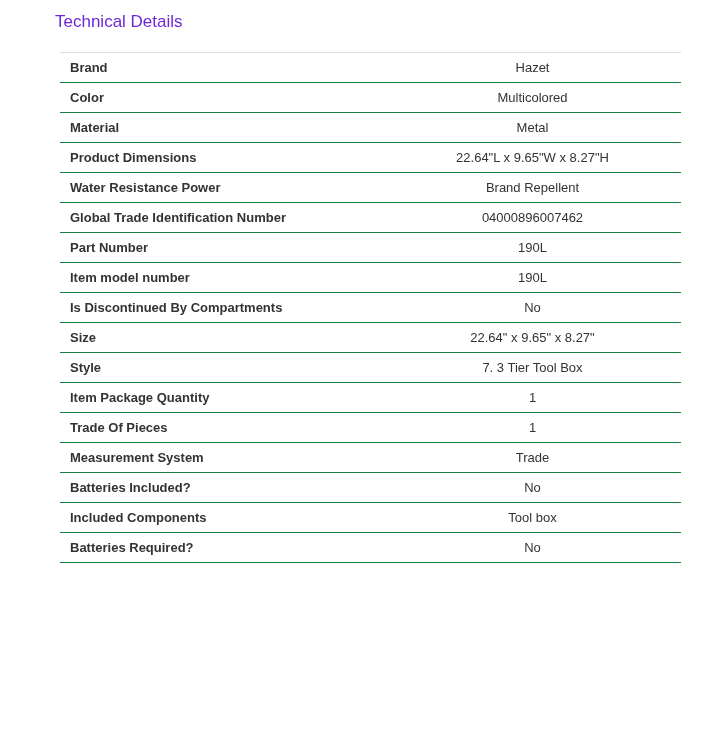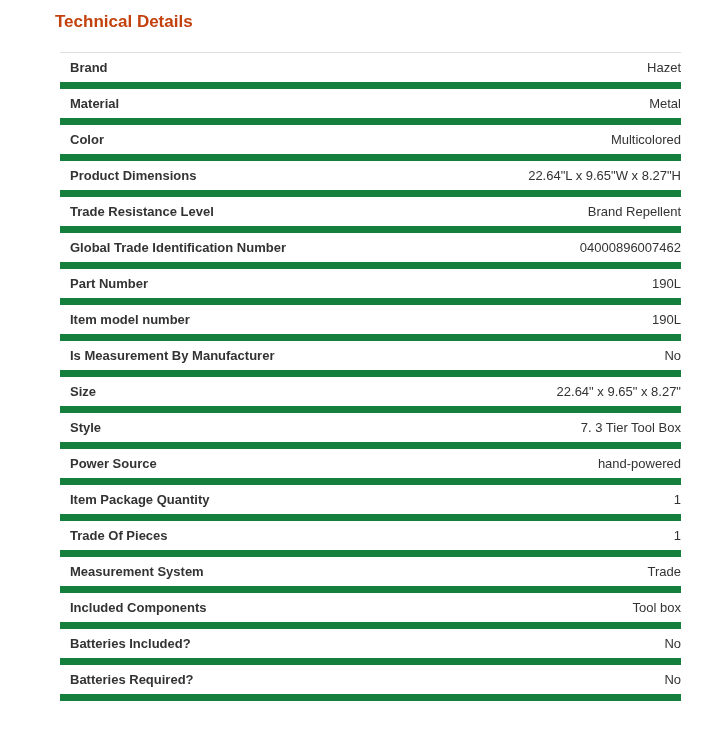--- a/index.html
+++ b/index.html
@@ -14,47 +14,47 @@
     width: 723px;
     height: 738px;
     position: relative;
     background: #ffffff;
   }
   .section-title {
     position: absolute;
     left: 55px;
     top: 12px;
     font-size: 17px;
-    font-weight: 700;
-    color: #c2410c;
+    font-weight: 400;
+    color: #6d28d9;
     line-height: 20px;
   }
   table.tech-details {
     position: absolute;
     left: 60px;
     top: 52px;
     width: 621px;
     border-collapse: collapse;
     border-top: 1px solid #ddd;
   }
   table.tech-details tr {
-    border-bottom: 7px solid #15803d;
+    border-bottom: 1px solid #15803d;
   }
   table.tech-details th {
     width: 324px;
     text-align: left;
     vertical-align: middle;
     font-size: 13px;
     font-weight: 700;
     color: #333333;
     padding: 6px 10px 6px 10px;
     line-height: 17px;
   }
   table.tech-details td {
-    text-align: right;
+    text-align: center;
     vertical-align: middle;
     font-size: 13px;
     font-weight: 400;
     color: #333333;
     padding: 6px 0;
     line-height: 17px;
   }
 </style>
 </head>
 <body>
@@ -62,82 +62,78 @@
 <div class="page">
   <h2 class="section-title">Technical Details</h2>
 
   <table class="tech-details">
     <tbody id="tech-details-body">
         <tr>
           <th>Brand</th>
           <td>Hazet</td>
         </tr>
         <tr>
+          <th>Color</th>
+          <td>Multicolored</td>
+        </tr>
+        <tr>
           <th>Material</th>
           <td>Metal</td>
-        </tr>
-        <tr>
-          <th>Color</th>
-          <td>Multicolored</td>
         </tr>
         <tr>
           <th>Product Dimensions</th>
           <td>22.64"L x 9.65"W x 8.27"H</td>
         </tr>
         <tr>
-          <th>Trade Resistance Level</th>
+          <th>Water Resistance Power</th>
           <td>Brand Repellent</td>
         </tr>
         <tr>
           <th>Global Trade Identification Number</th>
           <td>04000896007462</td>
         </tr>
         <tr>
           <th>Part Number</th>
           <td>190L</td>
         </tr>
         <tr>
           <th>Item model number</th>
           <td>190L</td>
         </tr>
         <tr>
-          <th>Is Measurement By Manufacturer</th>
+          <th>Is Discontinued By Compartments</th>
           <td>No</td>
         </tr>
         <tr>
           <th>Size</th>
           <td>22.64" x 9.65" x 8.27"</td>
         </tr>
         <tr>
           <th>Style</th>
           <td>7. 3 Tier Tool Box</td>
-        </tr>
-        <tr>
-          <th>Power Source</th>
-          <td>hand-powered</td>
         </tr>
         <tr>
           <th>Item Package Quantity</th>
           <td>1</td>
         </tr>
         <tr>
           <th>Trade Of Pieces</th>
           <td>1</td>
         </tr>
         <tr>
           <th>Measurement System</th>
           <td>Trade</td>
         </tr>
         <tr>
+          <th>Batteries Included?</th>
+          <td>No</td>
+        </tr>
+        <tr>
           <th>Included Components</th>
           <td>Tool box</td>
-        </tr>
-        <tr>
-          <th>Batteries Included?</th>
-          <td>No</td>
         </tr>
         <tr>
           <th>Batteries Required?</th>
           <td>No</td>
         </tr>
       </tbody>
   </table>
 </div>
 
 </body></html>

